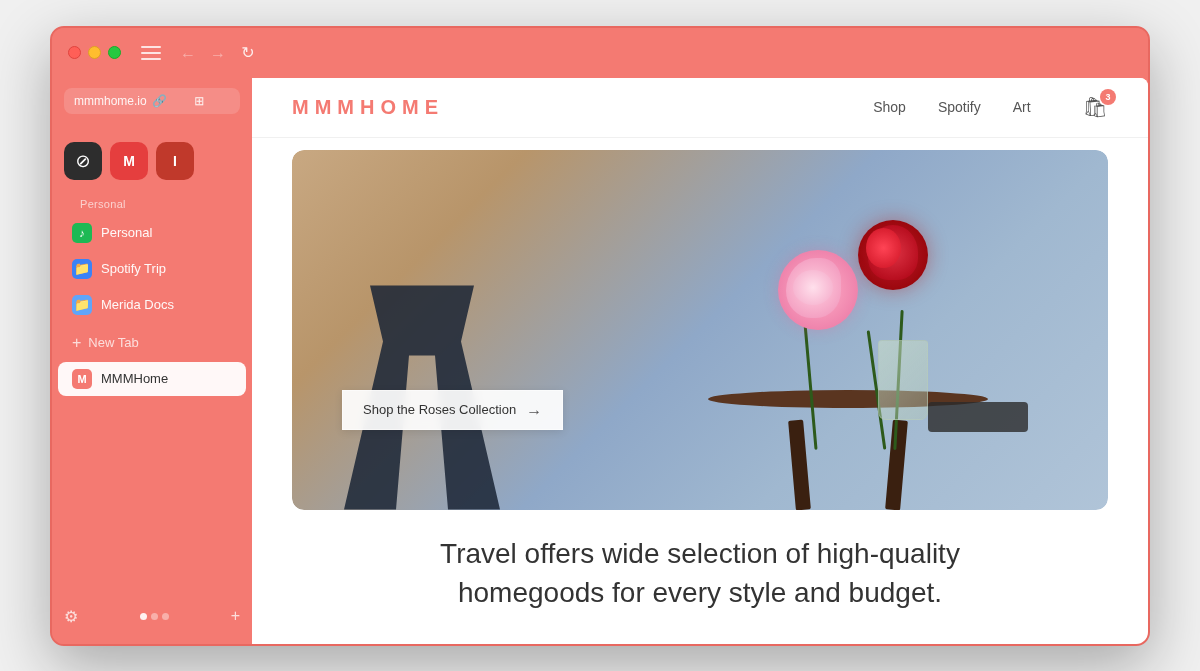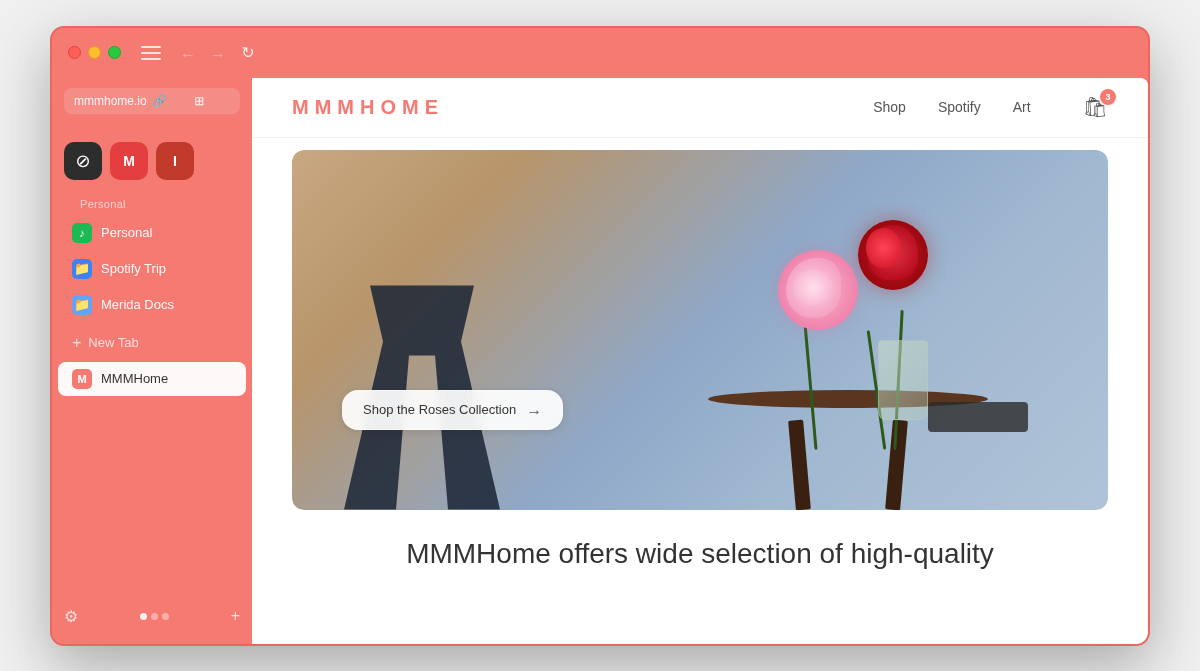--- a/index.html
+++ b/index.html
@@ -475,21 +475,21 @@
       position: absolute;
       bottom: 80px;
       left: 50px;
     }
     .cta-button {
       display: flex;
       align-items: center;
       gap: 10px;
       background: rgba(255,255,255,0.92);
       border: 1px solid rgba(255,255,255,0.5);
-      border-radius: 16px;
+      border-radius: 0;
       padding: 10px 20px;
       cursor: pointer;
       font-size: 13px;
       color: #333;
       font-weight: 400;
       backdrop-filter: blur(4px);
       box-shadow: 0 2px 8px rgba(0,0,0,0.1);
     }
     .cta-arrow {
       color: #555;
@@ -641,20 +641,21 @@
                 <span>Shop the Roses Collection</span>
                 <span class="cta-arrow">→</span>
               </button>
             </div>
 
           </div>
         </div>
 
         <div class="hero-desc">
           <p class="hero-desc-text">
-            <span>MMMHome offers wide selection of high-quality</span><br>
+            <span>Travel offers wide selection of high-quality</span><br>
+            <span>homegoods for every style and budget.</span>
           </p>
         </div>
       </div>
 
     </div>
   </div>
 </div>
 
 </body></html>

